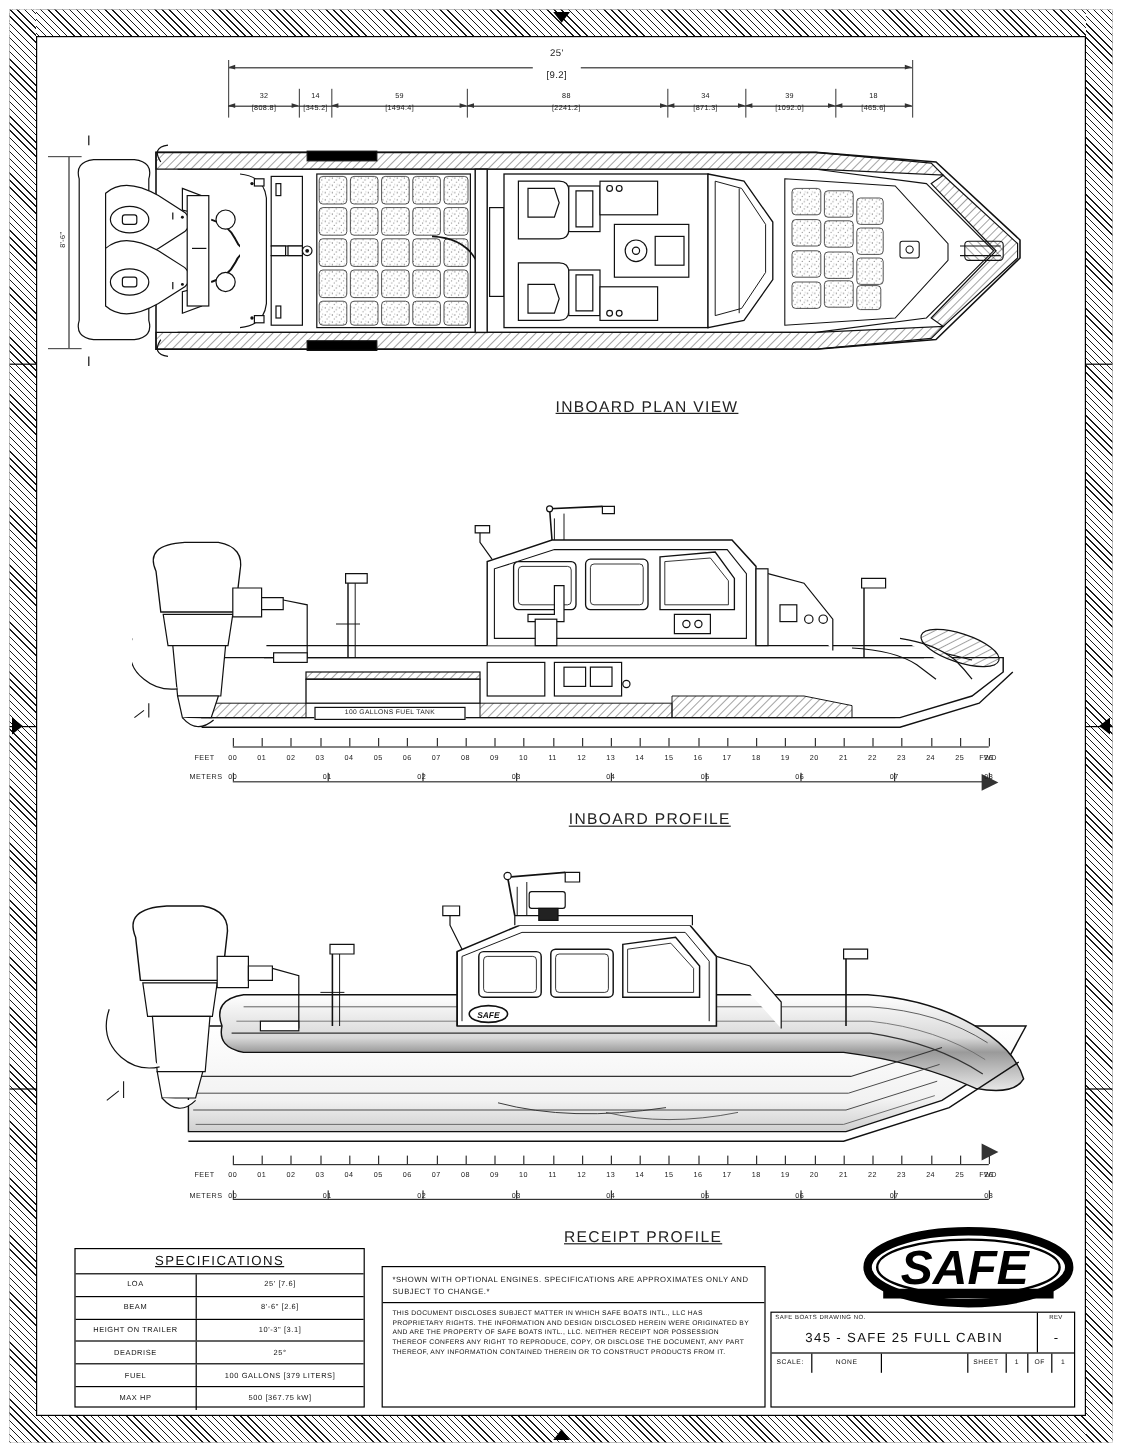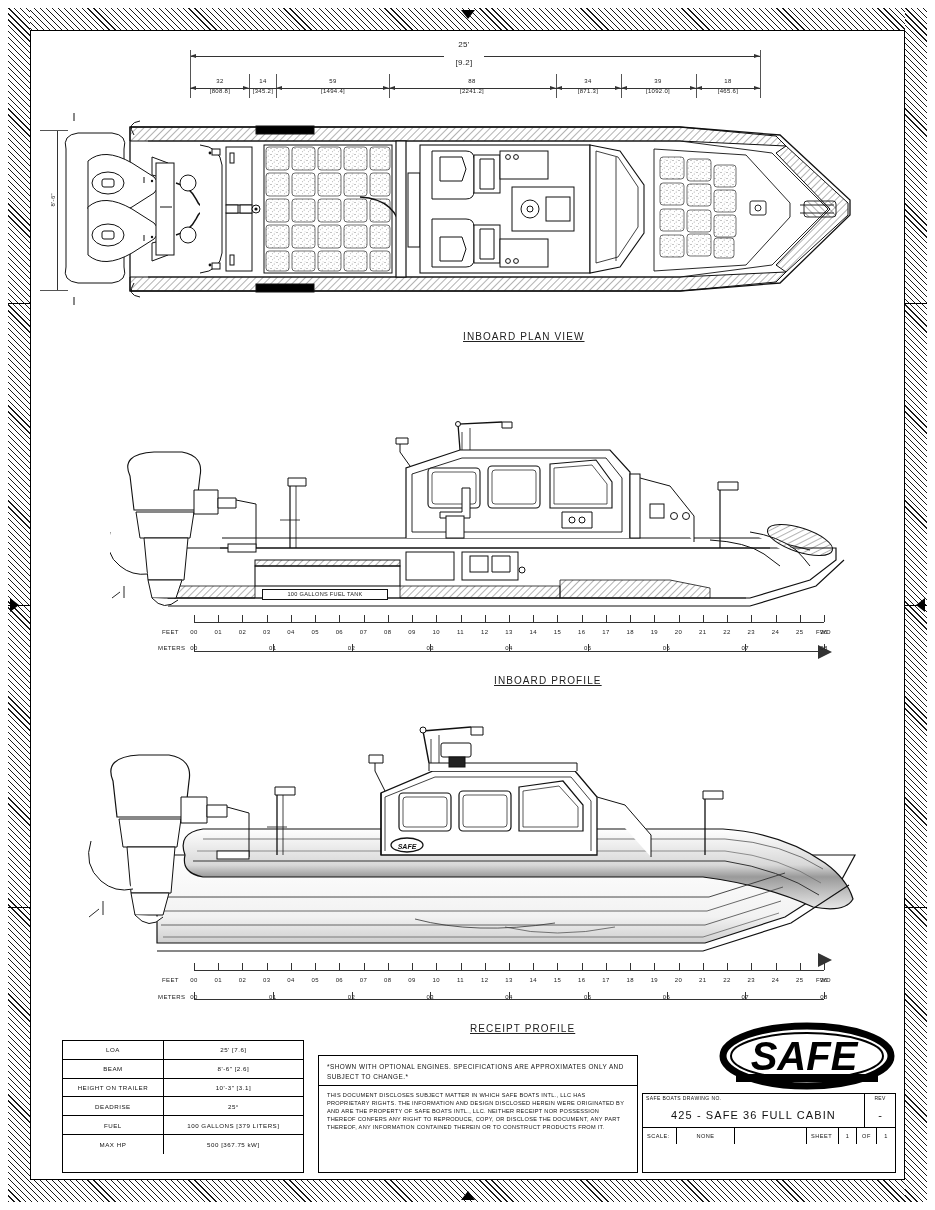--- a/index.html
+++ b/index.html
@@ -23,21 +23,21 @@
   .ctr-tri{position:absolute;width:0;height:0;}
   .tri-down{border-left:7px solid transparent;border-right:7px solid transparent;border-top:9px solid #000;}
   .tri-up{border-left:7px solid transparent;border-right:7px solid transparent;border-bottom:9px solid #000;}
   .tri-right{border-top:7px solid transparent;border-bottom:7px solid transparent;border-left:9px solid #000;}
   .tri-left{border-top:7px solid transparent;border-bottom:7px solid transparent;border-right:9px solid #000;}
 
   
   .dimtxt{position:absolute;font-size:6px;letter-spacing:.3px;text-align:center;
           white-space:nowrap;line-height:1.25;color:#222;}
   .dimtxt.big{font-size:8px;}
-  .viewlabel{position:absolute;font-size:10px;letter-spacing:1.1px;
+  .viewlabel{position:absolute;font-size:13px;letter-spacing:1.1px;
              text-decoration:underline;white-space:nowrap;color:#222;padding-left:44px;}
   .scaletxt{position:absolute;font-size:6px;letter-spacing:.4px;white-space:nowrap;color:#222;}
 
   
   .dimline{position:absolute;background:#333;height:1px;}
   .dimvert{position:absolute;background:#333;width:1px;}
   .extline{position:absolute;background:#555;width:1px;}
   .exthoriz{position:absolute;background:#555;height:1px;}
 
   .arrowL,.arrowR{position:absolute;width:0;height:0;
@@ -505,21 +505,21 @@
       <div class="dimvert" style="left: 587.75px; top: 644px; height: 7px;"></div>
       <div class="scaletxt" style="left: 580.75px; top: 645px; width: 14px; text-align: center;">05</div>
       <div class="dimvert" style="left: 666.5px; top: 644px; height: 7px;"></div>
       <div class="scaletxt" style="left: 659.5px; top: 645px; width: 14px; text-align: center;">06</div>
       <div class="dimvert" style="left: 745.25px; top: 644px; height: 7px;"></div>
       <div class="scaletxt" style="left: 738.25px; top: 645px; width: 14px; text-align: center;">07</div>
       <div class="dimvert" style="left: 824px; top: 644px; height: 7px;"></div>
       <div class="scaletxt" style="left: 817px; top: 645px; width: 14px; text-align: center;">08</div>
     </div>
 
-  <div class="viewlabel" style="left:430px;top:675px;margin-left:20px;">INBOARD PROFILE</div>
+  <div class="viewlabel" style="left:430px;top:675px;">INBOARD PROFILE</div>
 
   <div class="dimtxt" style="left:262px;top:589px;width:124px;font-size:5.6px;border:1px solid #111;background:#fff;padding:1px 0;">100 GALLONS FUEL TANK</div>
 
   <div class="svgwrap" style="left:85px;top:705px;width:800px;height:270px;">
   <svg width="800" height="270" viewBox="0 0 800 270" xmlns="http://www.w3.org/2000/svg">
     <defs>
       <linearGradient id="tubeGrad" x1="0" y1="0" x2="0" y2="1">
         <stop offset="0%" stop-color="#ffffff"></stop>
         <stop offset="45%" stop-color="#d8d8d8"></stop>
         <stop offset="60%" stop-color="#9a9a9a"></stop>
@@ -680,20 +680,21 @@
       <div class="scaletxt" style="left: 659.5px; top: 994px; width: 14px; text-align: center;">06</div>
       <div class="dimvert" style="left: 745.25px; top: 992px; height: 7px;"></div>
       <div class="scaletxt" style="left: 738.25px; top: 994px; width: 14px; text-align: center;">07</div>
       <div class="dimvert" style="left: 824px; top: 992px; height: 7px;"></div>
       <div class="scaletxt" style="left: 817px; top: 994px; width: 14px; text-align: center;">08</div>
     </div>
 
   <div class="viewlabel" style="left:426px;top:1023px;">RECEIPT PROFILE</div>
 
   <div class="tb" id="specs-table">
+    <div class="hdr">SPECIFICATIONS</div>
     <div id="specs-rows">
         <div class="srow">
           <div class="sname">LOA</div>
           <div class="sval">25' [7.6]</div>
         </div>
         <div class="srow">
           <div class="sname">BEAM</div>
           <div class="sval">8'-6" [2.6]</div>
         </div>
         <div class="srow">
@@ -730,21 +731,21 @@
       <ellipse cx="89" cy="34" rx="76" ry="23" fill="none" stroke="#000" stroke-width="2"></ellipse>
       <text x="86" y="48" font-family="Liberation Sans, sans-serif" font-size="40" font-weight="bold" font-style="italic" text-anchor="middle" fill="#000">SAFE</text>
       <path d="M18,56 L160,56" stroke="#000" stroke-width="8"></path>
     </svg>
   </div>
 
   <div class="tb" id="title-block">
     <div id="tb-mid">
       <div id="tb-dwg">
         <div class="lbl">SAFE BOATS DRAWING NO.</div>
-        <div class="val">425 - SAFE 36 FULL CABIN</div>
+        <div class="val">345 - SAFE 25 FULL CABIN</div>
       </div>
       <div id="tb-rev">
         <div class="lbl">REV</div>
         <div class="val">-</div>
       </div>
     </div>
     <div id="tb-bot">
       <div class="c" style="width:34px;border-right:1px solid #000;">SCALE:</div>
       <div class="c" style="width:58px;border-right:1px solid #000;justify-content:center;">NONE</div>
       <div class="c" style="flex:1;border-right:1px solid #000;"></div>

